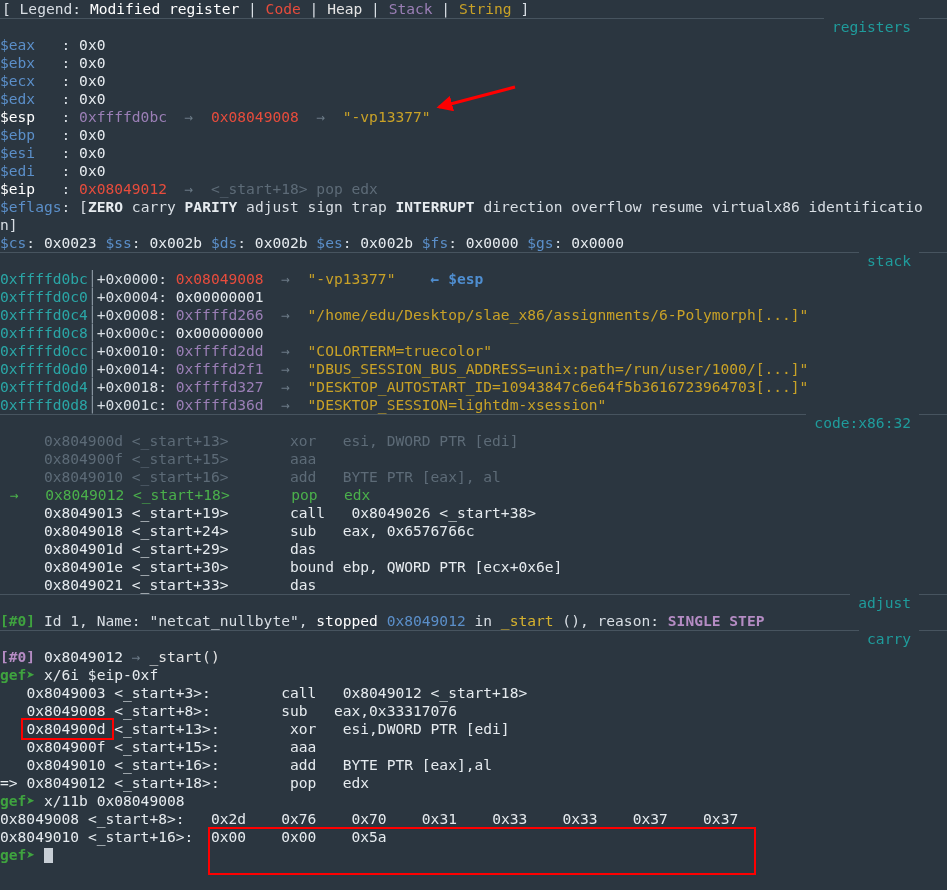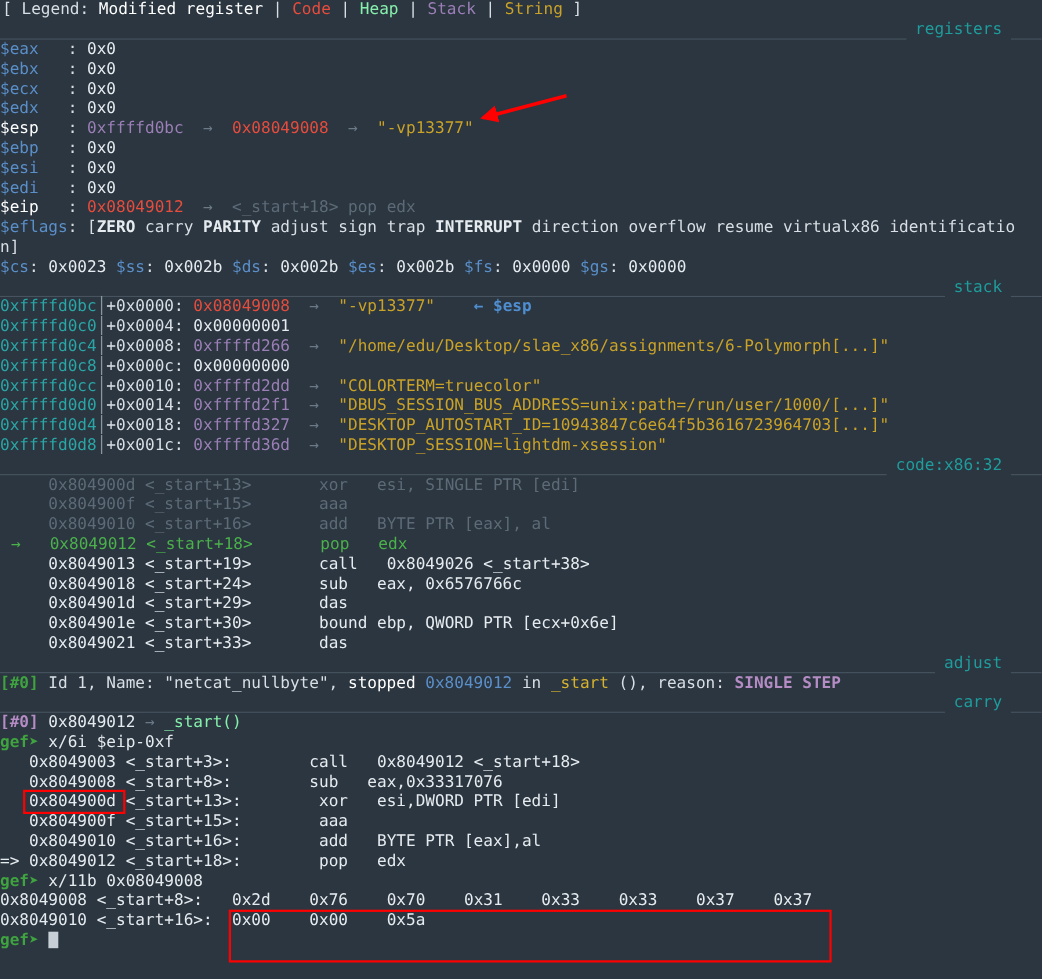--- a/index.html
+++ b/index.html
@@ -13,36 +13,36 @@
     overflow:hidden;
     position:relative;
   }
   .term{position:relative;width:947px;height:890px;padding:0;}
   .row{white-space:pre;height:18px;line-height:18px;}
 
   
   .c-def   {color:#d8dee4;}
   .c-red   {color:#e74c3c;}
   .c-redb  {color:#ffffff;font-weight:normal;}
-  .c-green {color:#86efac;}
+  .c-green {color:#e5e5e5;}
   .c-greenb{color:#3fa33f;font-weight:bold;}
   .c-brightgreen{color:#4bb14b;}
   .c-purple{color:#9b7fb6;}
   .c-purpleb{color:#b58cc4;font-weight:bold;}
   .c-yellow{color:#c9a227;}
   .c-yellowb{color:#d6b22e;font-weight:normal;}
   .c-blue  {color:#5b8fc9;margin-top:32px;}
   .c-blueb {color:#4f8ed0;font-weight:bold;}
   .c-gray  {color:#5d6b77;}
   .c-dim   {color:#6b7a86;}
   .c-white {color:#e6ebef;}
   .c-bold  {font-weight:bold;}
 
   
-  .sect{display:flex;align-items:flex-end;height:18px;}
+  .sect{display:flex;align-items:flex-start;height:18px;}
   .sect .line{flex:1 1 auto;height:1px;background:#47545f;}
   .sect .line.short{flex:0 0 28px;}
   .sect .cap{color:#1f9c9c;padding:0 8px;white-space:pre;line-height:18px;font-size:14.6px;}
 
   
   .stkaddr{color:#2aa6a6;}
   .vbar{color:#8a97a1;}
 
   
   .anno-box{position:absolute;border:2px solid #ff0000;box-sizing:border-box;pointer-events:none;}
@@ -92,21 +92,21 @@
   <div class="row"><span class="stkaddr">0xffffd0d0</span><span class="vbar">│</span><span class="c-def">+0x0014: </span><span class="c-purple">0xffffd2f1</span><span class="c-def">  </span><span class="c-dim">→</span><span class="c-def">  </span><span class="c-yellow">"DBUS_SESSION_BUS_ADDRESS=unix:path=/run/user/1000/[...]"</span></div>
   <div class="row"><span class="stkaddr">0xffffd0d4</span><span class="vbar">│</span><span class="c-def">+0x0018: </span><span class="c-purple">0xffffd327</span><span class="c-def">  </span><span class="c-dim">→</span><span class="c-def">  </span><span class="c-yellow">"DESKTOP_AUTOSTART_ID=10943847c6e64f5b3616723964703[...]"</span></div>
   <div class="row"><span class="stkaddr">0xffffd0d8</span><span class="vbar">│</span><span class="c-def">+0x001c: </span><span class="c-purple">0xffffd36d</span><span class="c-def">  </span><span class="c-dim">→</span><span class="c-def">  </span><span class="c-yellow">"DESKTOP_SESSION=lightdm-xsession"</span></div>
 
   <div class="sect">
       <span class="line"></span>
       <span class="cap">code:x86:32</span>
       <span class="line short"></span>
     </div>
 
-  <div class="row"><span class="c-def">     </span><span class="c-gray">0x804900d</span><span> </span><span class="c-gray">&lt;_start+13&gt;</span><span class="c-def">       </span><span class="c-gray">xor</span><span class="c-def">   </span><span class="c-gray">esi, SINGLE PTR [edi]</span></div>
+  <div class="row"><span class="c-def">     </span><span class="c-gray">0x804900d</span><span> </span><span class="c-gray">&lt;_start+13&gt;</span><span class="c-def">       </span><span class="c-gray">xor</span><span class="c-def">   </span><span class="c-gray">esi, DWORD PTR [edi]</span></div>
   <div class="row"><span class="c-def">     </span><span class="c-gray">0x804900f</span><span> </span><span class="c-gray">&lt;_start+15&gt;</span><span class="c-def">       </span><span class="c-gray">aaa</span></div>
   <div class="row"><span class="c-def">     </span><span class="c-gray">0x8049010</span><span> </span><span class="c-gray">&lt;_start+16&gt;</span><span class="c-def">       </span><span class="c-gray">add</span><span class="c-def">   </span><span class="c-gray">BYTE PTR [eax], al</span></div>
   <div class="row"><span class="c-brightgreen" style="padding-left:10px;">→</span><span class="c-def">   </span><span class="c-brightgreen">0x8049012</span><span> </span><span class="c-brightgreen">&lt;_start+18&gt;</span><span class="c-def">       </span><span class="c-brightgreen">pop</span><span class="c-def">   </span><span class="c-brightgreen">edx</span></div>
   <div class="row"><span class="c-def">     </span><span class="c-white">0x8049013</span><span> </span><span class="c-white">&lt;_start+19&gt;</span><span class="c-def">       </span><span class="c-white">call</span><span class="c-def">   </span><span class="c-white">0x8049026 &lt;_start+38&gt;</span></div>
   <div class="row"><span class="c-def">     </span><span class="c-white">0x8049018</span><span> </span><span class="c-white">&lt;_start+24&gt;</span><span class="c-def">       </span><span class="c-white">sub</span><span class="c-def">   </span><span class="c-white">eax, 0x6576766c</span></div>
   <div class="row"><span class="c-def">     </span><span class="c-white">0x804901d</span><span> </span><span class="c-white">&lt;_start+29&gt;</span><span class="c-def">       </span><span class="c-white">das</span></div>
   <div class="row"><span class="c-def">     </span><span class="c-white">0x804901e</span><span> </span><span class="c-white">&lt;_start+30&gt;</span><span class="c-def">       </span><span class="c-white">bound</span><span class="c-def"> </span><span class="c-white">ebp, QWORD PTR [ecx+0x6e]</span></div>
   <div class="row"><span class="c-def">     </span><span class="c-white">0x8049021</span><span> </span><span class="c-white">&lt;_start+33&gt;</span><span class="c-def">       </span><span class="c-white">das</span></div>
 
   <div class="sect">

